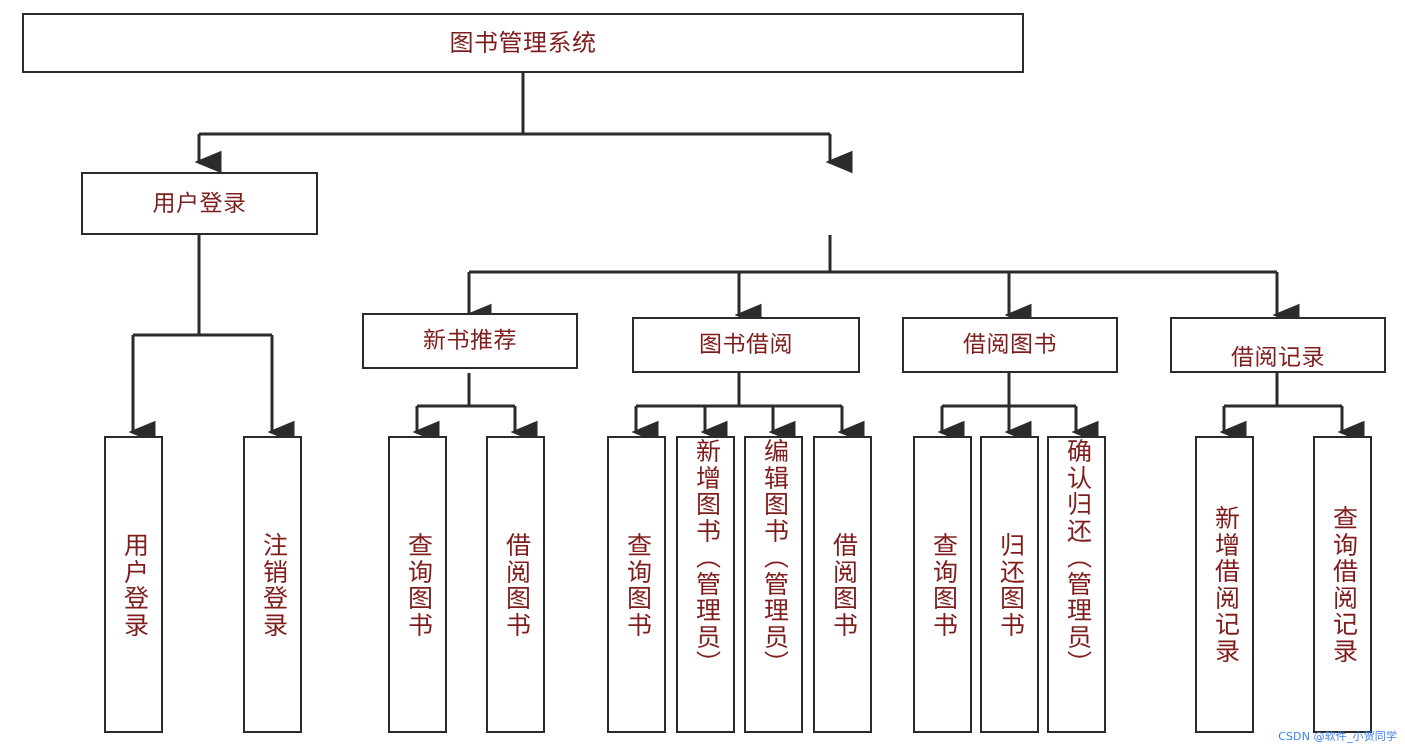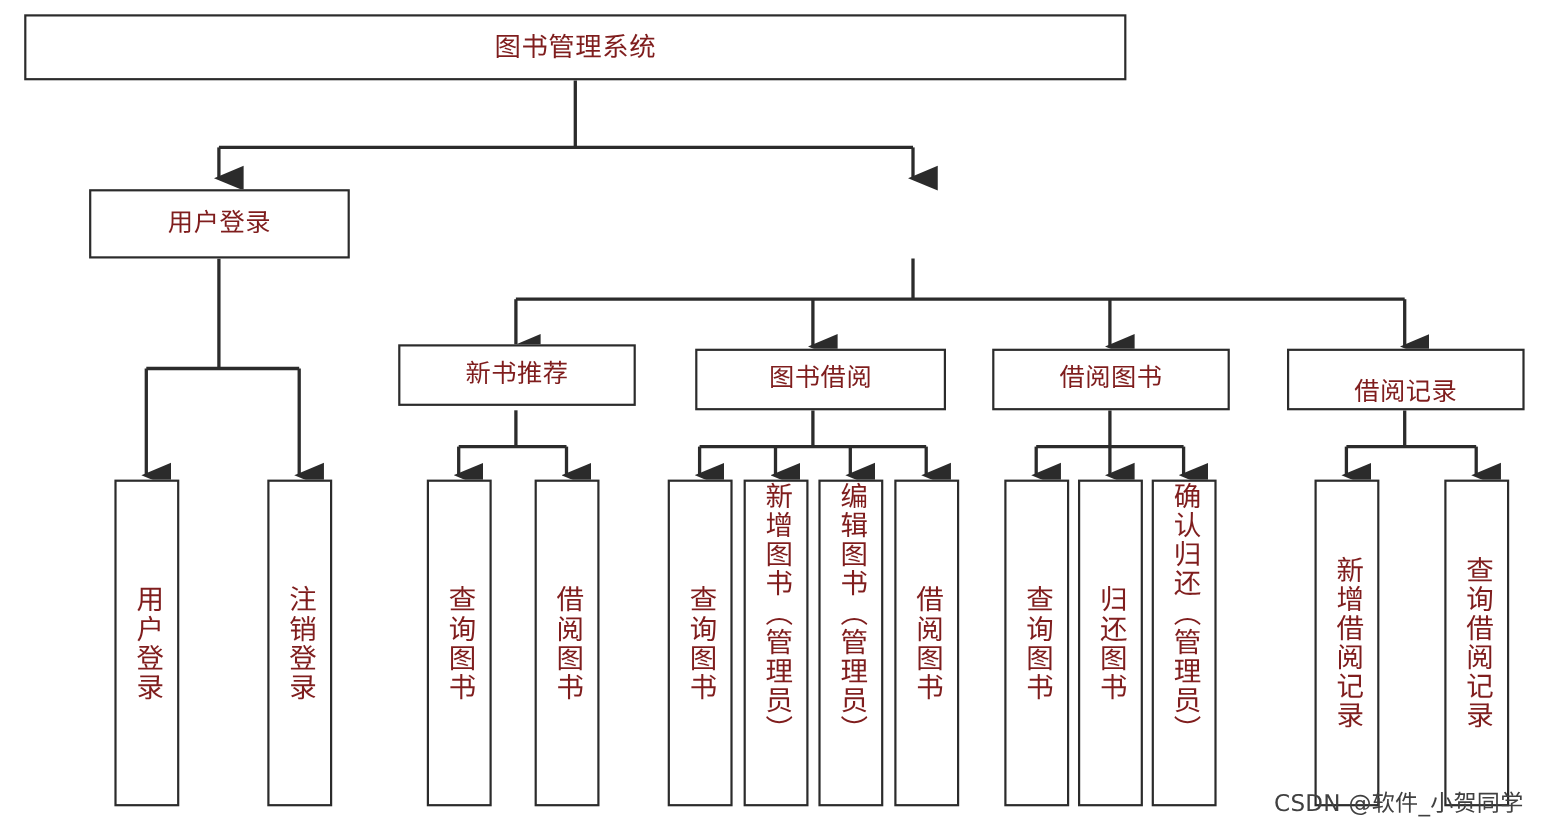--- a/index.html
+++ b/index.html
@@ -55,24 +55,24 @@
     font-size:25px;
     line-height:1.12;
     letter-spacing:.06em;
     margin:0 auto;
     white-space:nowrap;
   }
   .node.v.mid{ align-items:center; }
   .node.v.top{ align-items:flex-start; }
   .watermark{
     position:absolute;
-    right:20px;
+    right:8px;
     bottom:4px;
-    font-size:21px;
-    color:#404040;
+    font-size:11px;
+    color:#3b82f6;
     letter-spacing:.01em;
     z-index:5;
     white-space:nowrap;
     user-select:none;
   }
 </style>
 </head>
 <body>
 
 <div id="canvas">

